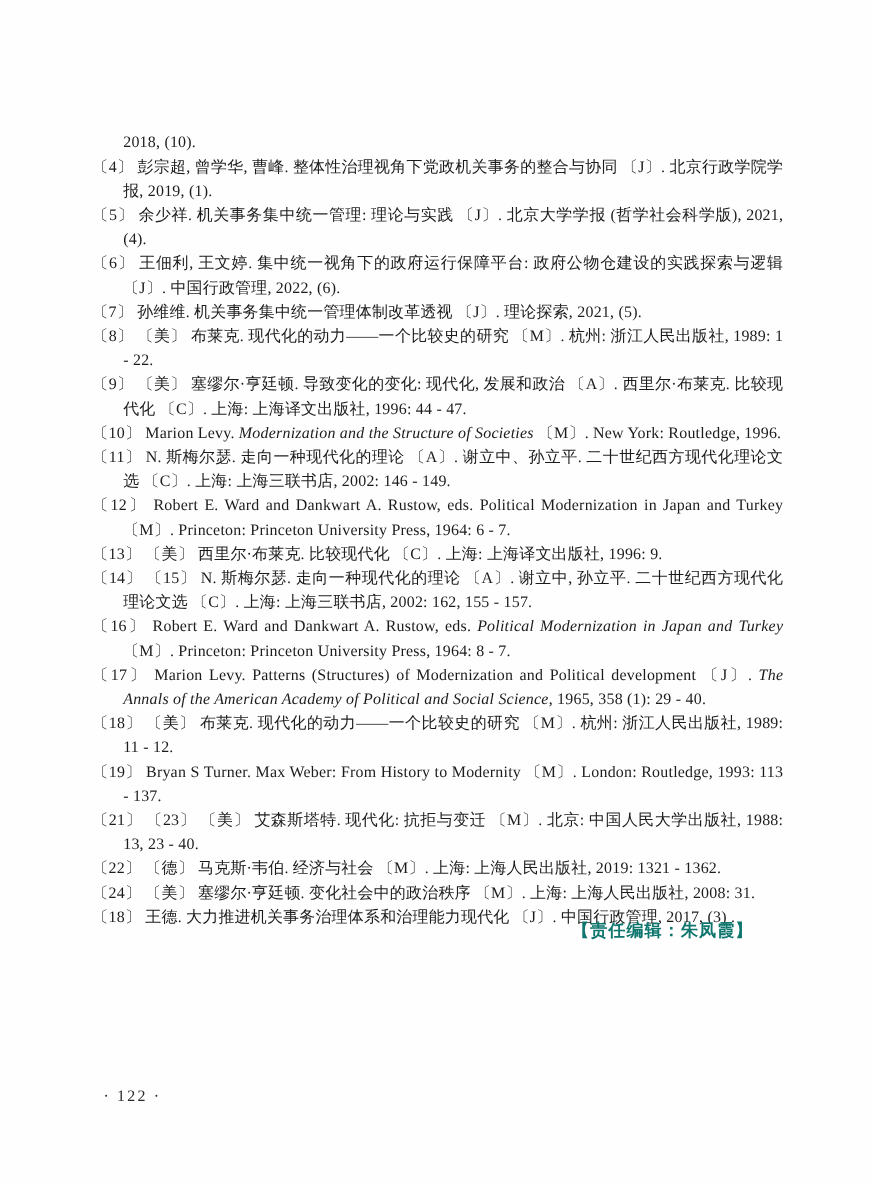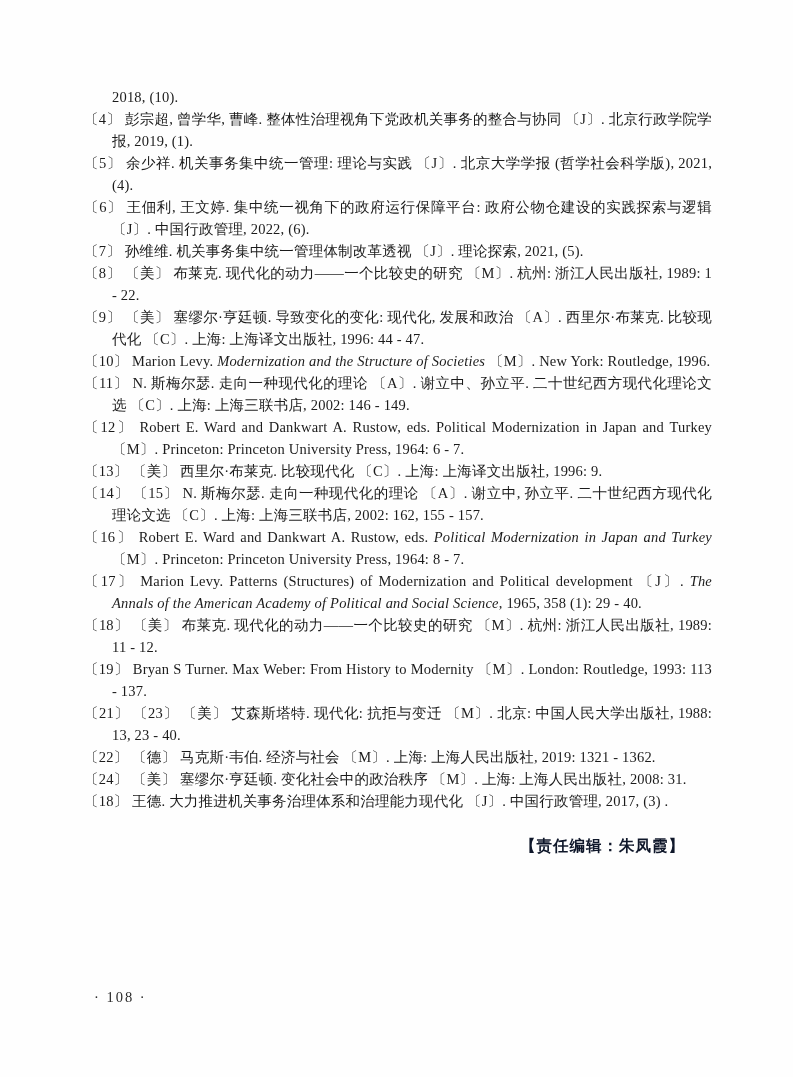--- a/index.html
+++ b/index.html
@@ -29,32 +29,33 @@
     text-align: justify;
     letter-spacing: 0.2px;
   }
   .ref-list li {
     margin: 0;
     padding-left: 28px;
     text-indent: -28px;
   }
   .ref-list li.continuation {
     text-indent: 0;
+    margin-top: 33px;
   }
   .ref-list em {
     font-style: italic;
   }
   .editor-line {
     position: absolute;
     top: 836px;
     right: 108px;
     font-family: "Liberation Sans", "DejaVu Sans", sans-serif;
     font-weight: bold;
     font-size: 15.5px;
-    color: #0f172a;
+    color: #0f766e;
     letter-spacing: 1px;
   }
   .page-number {
     position: absolute;
     left: 94px;
     top: 989px;
     font-size: 14.5px;
     letter-spacing: 2px;
     color: #2a2a2a;
   }
@@ -79,14 +80,14 @@
       <li><span>〔16〕 Robert E.  Ward and Dankwart A. Rustow, eds. </span><em>Political Modernization in Japan and Turkey</em><span> 〔M〕. Princeton: Princeton University Press, 1964: 8 - 7.</span></li>
       <li><span>〔17〕 Marion Levy. Patterns (Structures) of Modernization and Political development 〔J〕. </span><em>The Annals of the American Academy of Political and Social Science</em><span>, 1965, 358 (1): 29 - 40.</span></li>
       <li><span>〔18〕 〔美〕 布莱克. 现代化的动力——一个比较史的研究 〔M〕. 杭州: 浙江人民出版社, 1989: 11 - 12.</span></li>
       <li><span>〔19〕 Bryan S Turner. Max Weber: From History to Modernity 〔M〕. London: Routledge, 1993: 113 - 137.</span></li>
       <li><span>〔21〕 〔23〕 〔美〕 艾森斯塔特. 现代化: 抗拒与变迁 〔M〕. 北京: 中国人民大学出版社, 1988: 13, 23 - 40.</span></li>
       <li><span>〔22〕 〔德〕 马克斯·韦伯. 经济与社会 〔M〕. 上海: 上海人民出版社, 2019: 1321 - 1362.</span></li>
       <li><span>〔24〕 〔美〕 塞缪尔·亨廷顿. 变化社会中的政治秩序 〔M〕. 上海: 上海人民出版社, 2008: 31.</span></li>
       <li><span>〔18〕 王德. 大力推进机关事务治理体系和治理能力现代化 〔J〕. 中国行政管理, 2017, (3) .</span></li>
     </ol>
   <div class="editor-line">【责任编辑：朱凤霞】</div>
-  <div class="page-number">· 108 ·</div>
+  <div class="page-number">· 122 ·</div>
 </div>
 
 </body></html>

